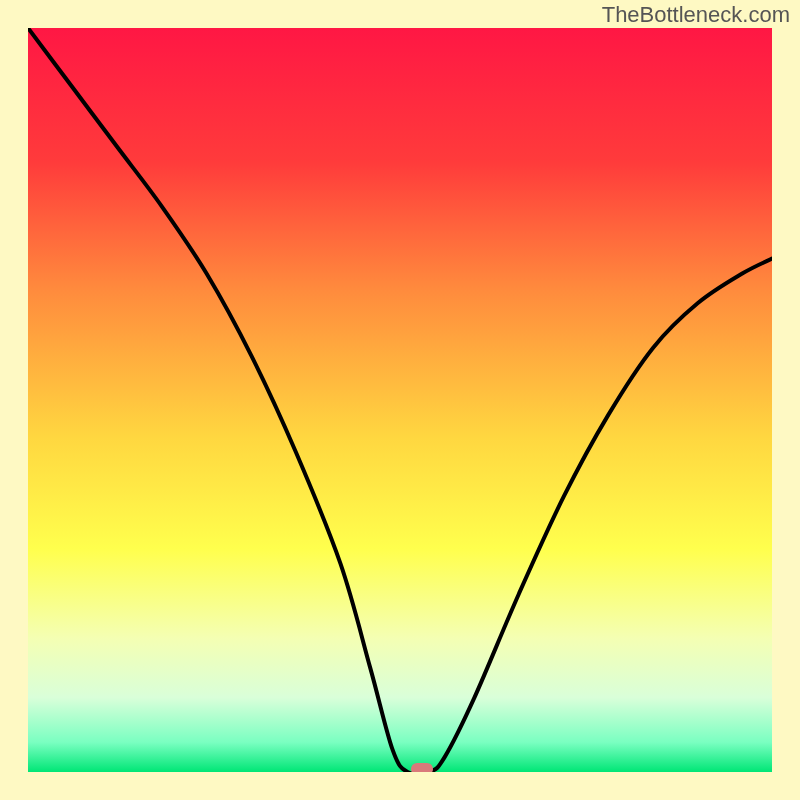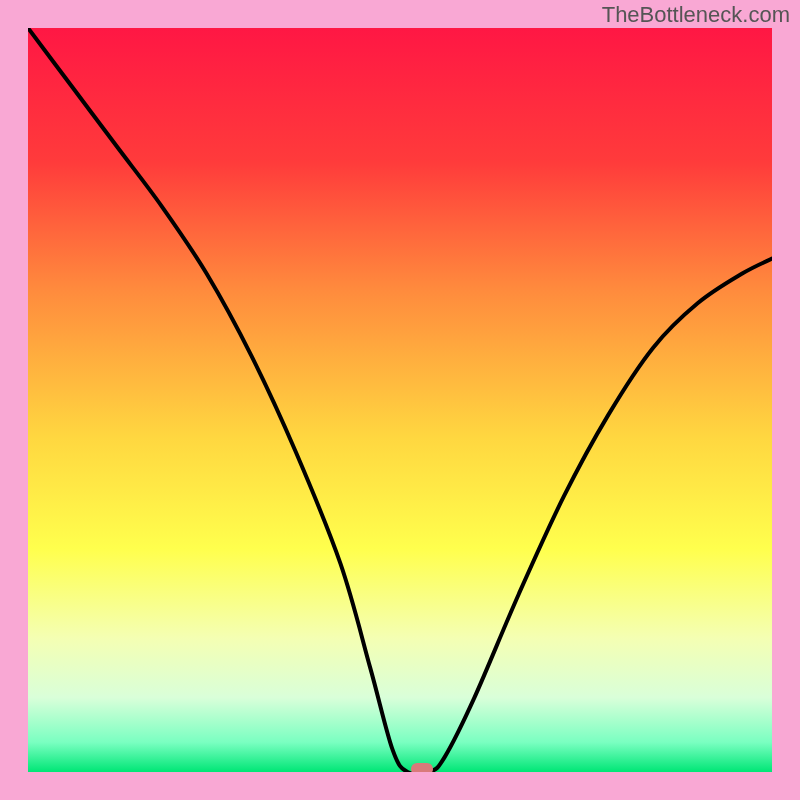--- a/index.html
+++ b/index.html
@@ -8,21 +8,21 @@
     background: #ffffff;
     width: 800px;
     height: 800px;
     overflow: hidden;
     font-family: Arial, Helvetica, sans-serif;
   }
   .chart-container {
     position: relative;
     width: 800px;
     height: 800px;
-    background: #f9a8d4;
+    background: #fef9c3;
   }
   .attribution {
     position: absolute;
     top: 2px;
     right: 10px;
     color: #555;
     font-size: 22px;
     font-weight: 500;
     z-index: 10;
   }

